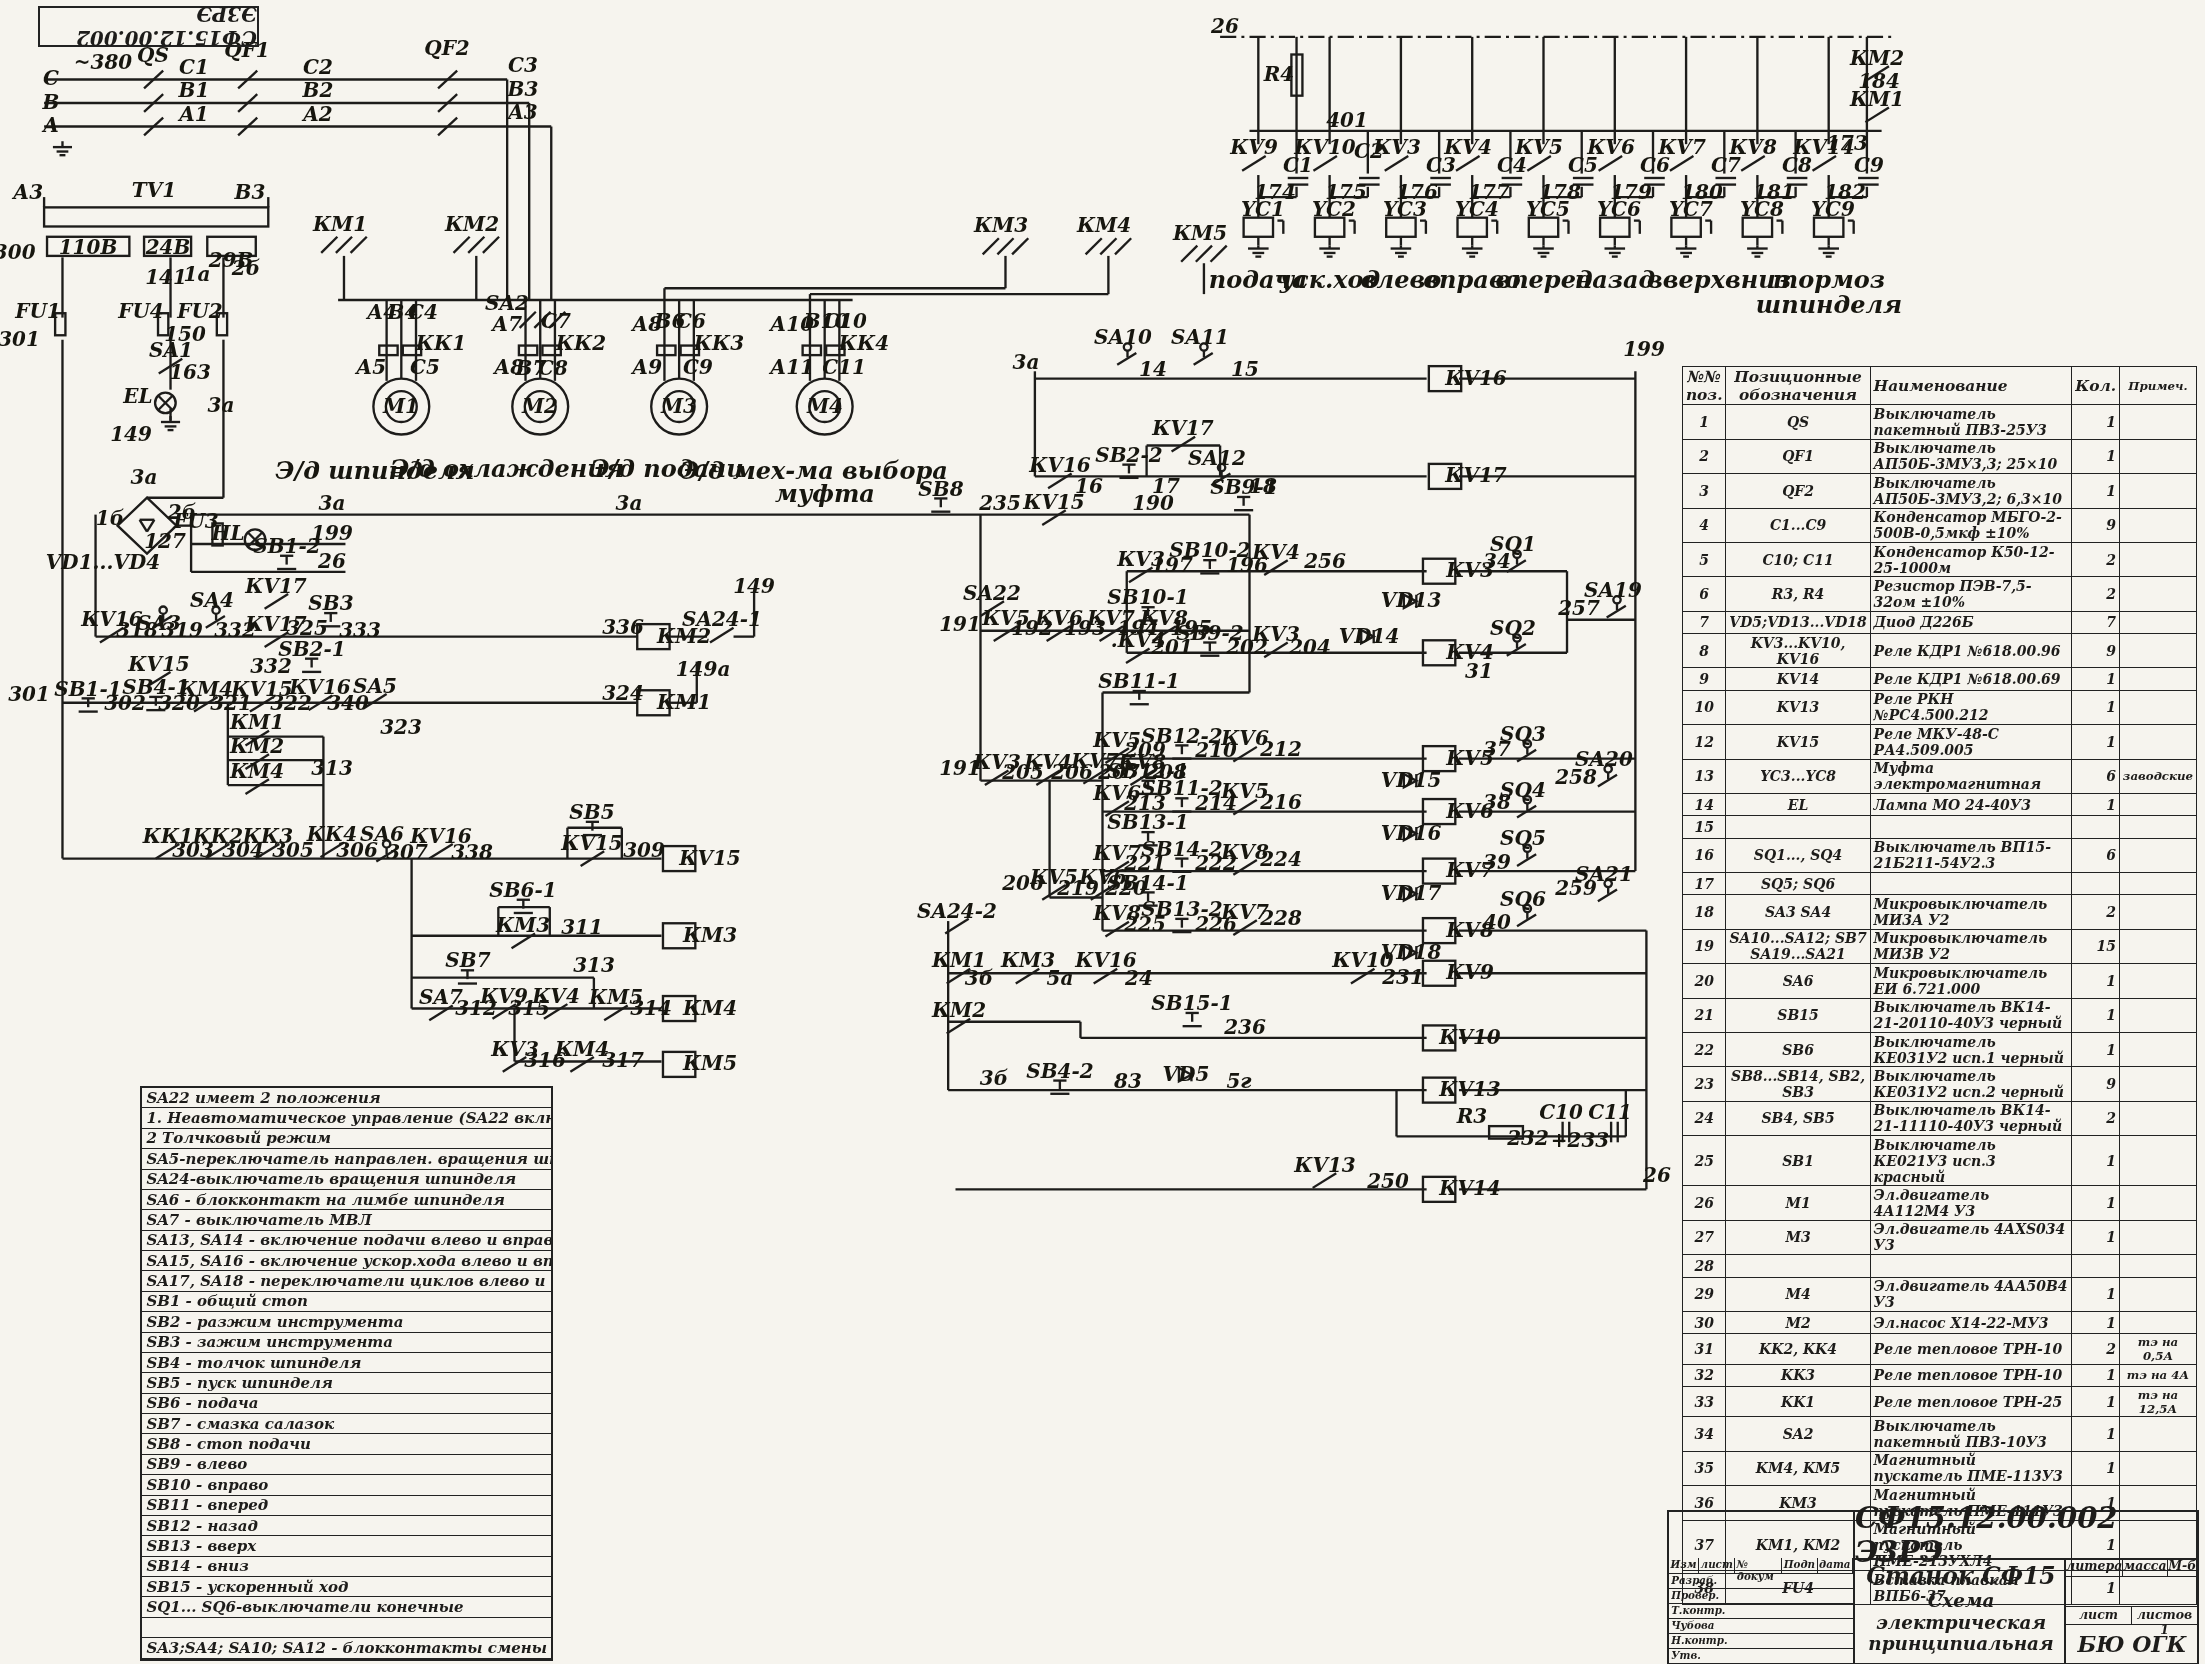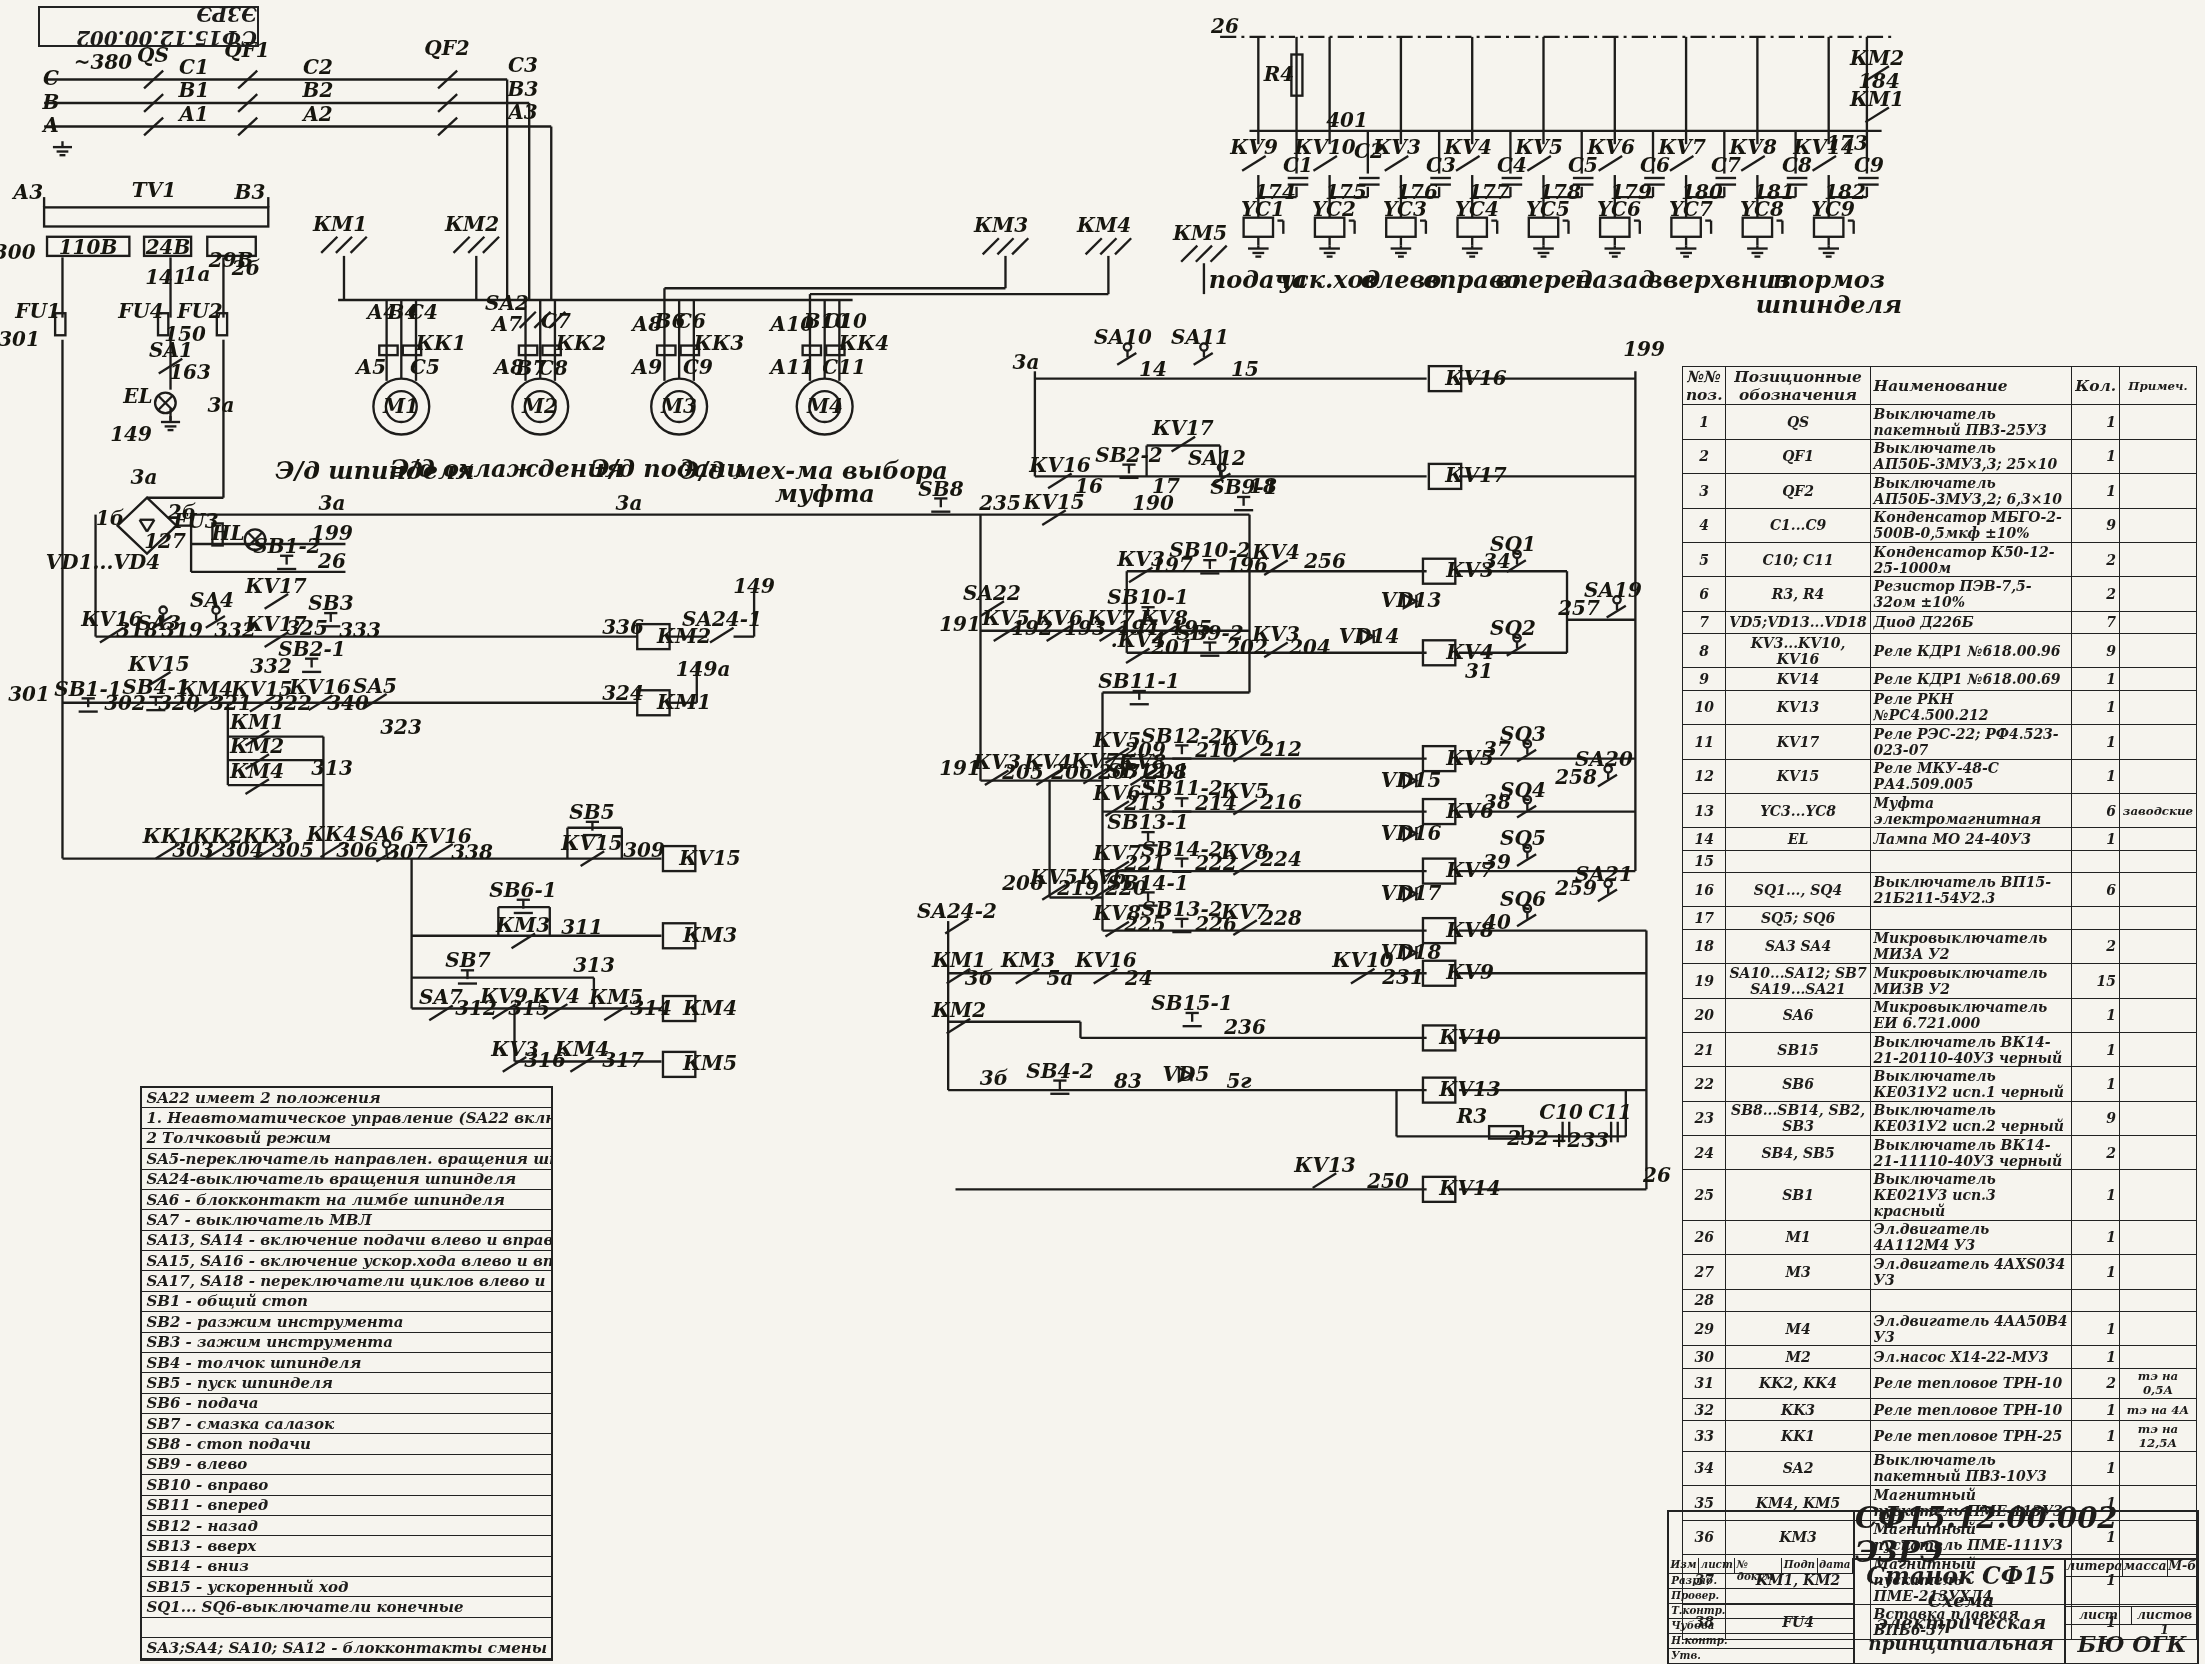--- a/index.html
+++ b/index.html
@@ -1047,27 +1047,20 @@
           <td class="cnote"></td>
         </tr>
         <tr>
           <td class="cnum">10</td>
           <td class="cpos">KV13</td>
           <td class="cname">Реле РКН №РС4.500.212</td>
           <td class="cqty">1</td>
           <td class="cnote"></td>
         </tr>
         <tr>
-          <td class="cnum">11</td>
-          <td class="cpos">KV17</td>
-          <td class="cname">Реле РЭС-22; РФ4.523-023-07</td>
-          <td class="cqty">1</td>
-          <td class="cnote"></td>
-        </tr>
-        <tr>
           <td class="cnum">12</td>
           <td class="cpos">KV15</td>
           <td class="cname">Реле МКУ-48-С РА4.509.005</td>
           <td class="cqty">1</td>
           <td class="cnote"></td>
         </tr>
         <tr>
           <td class="cnum">13</td>
           <td class="cpos">YC3...YC8</td>
           <td class="cname">Муфта электромагнитная</td>

